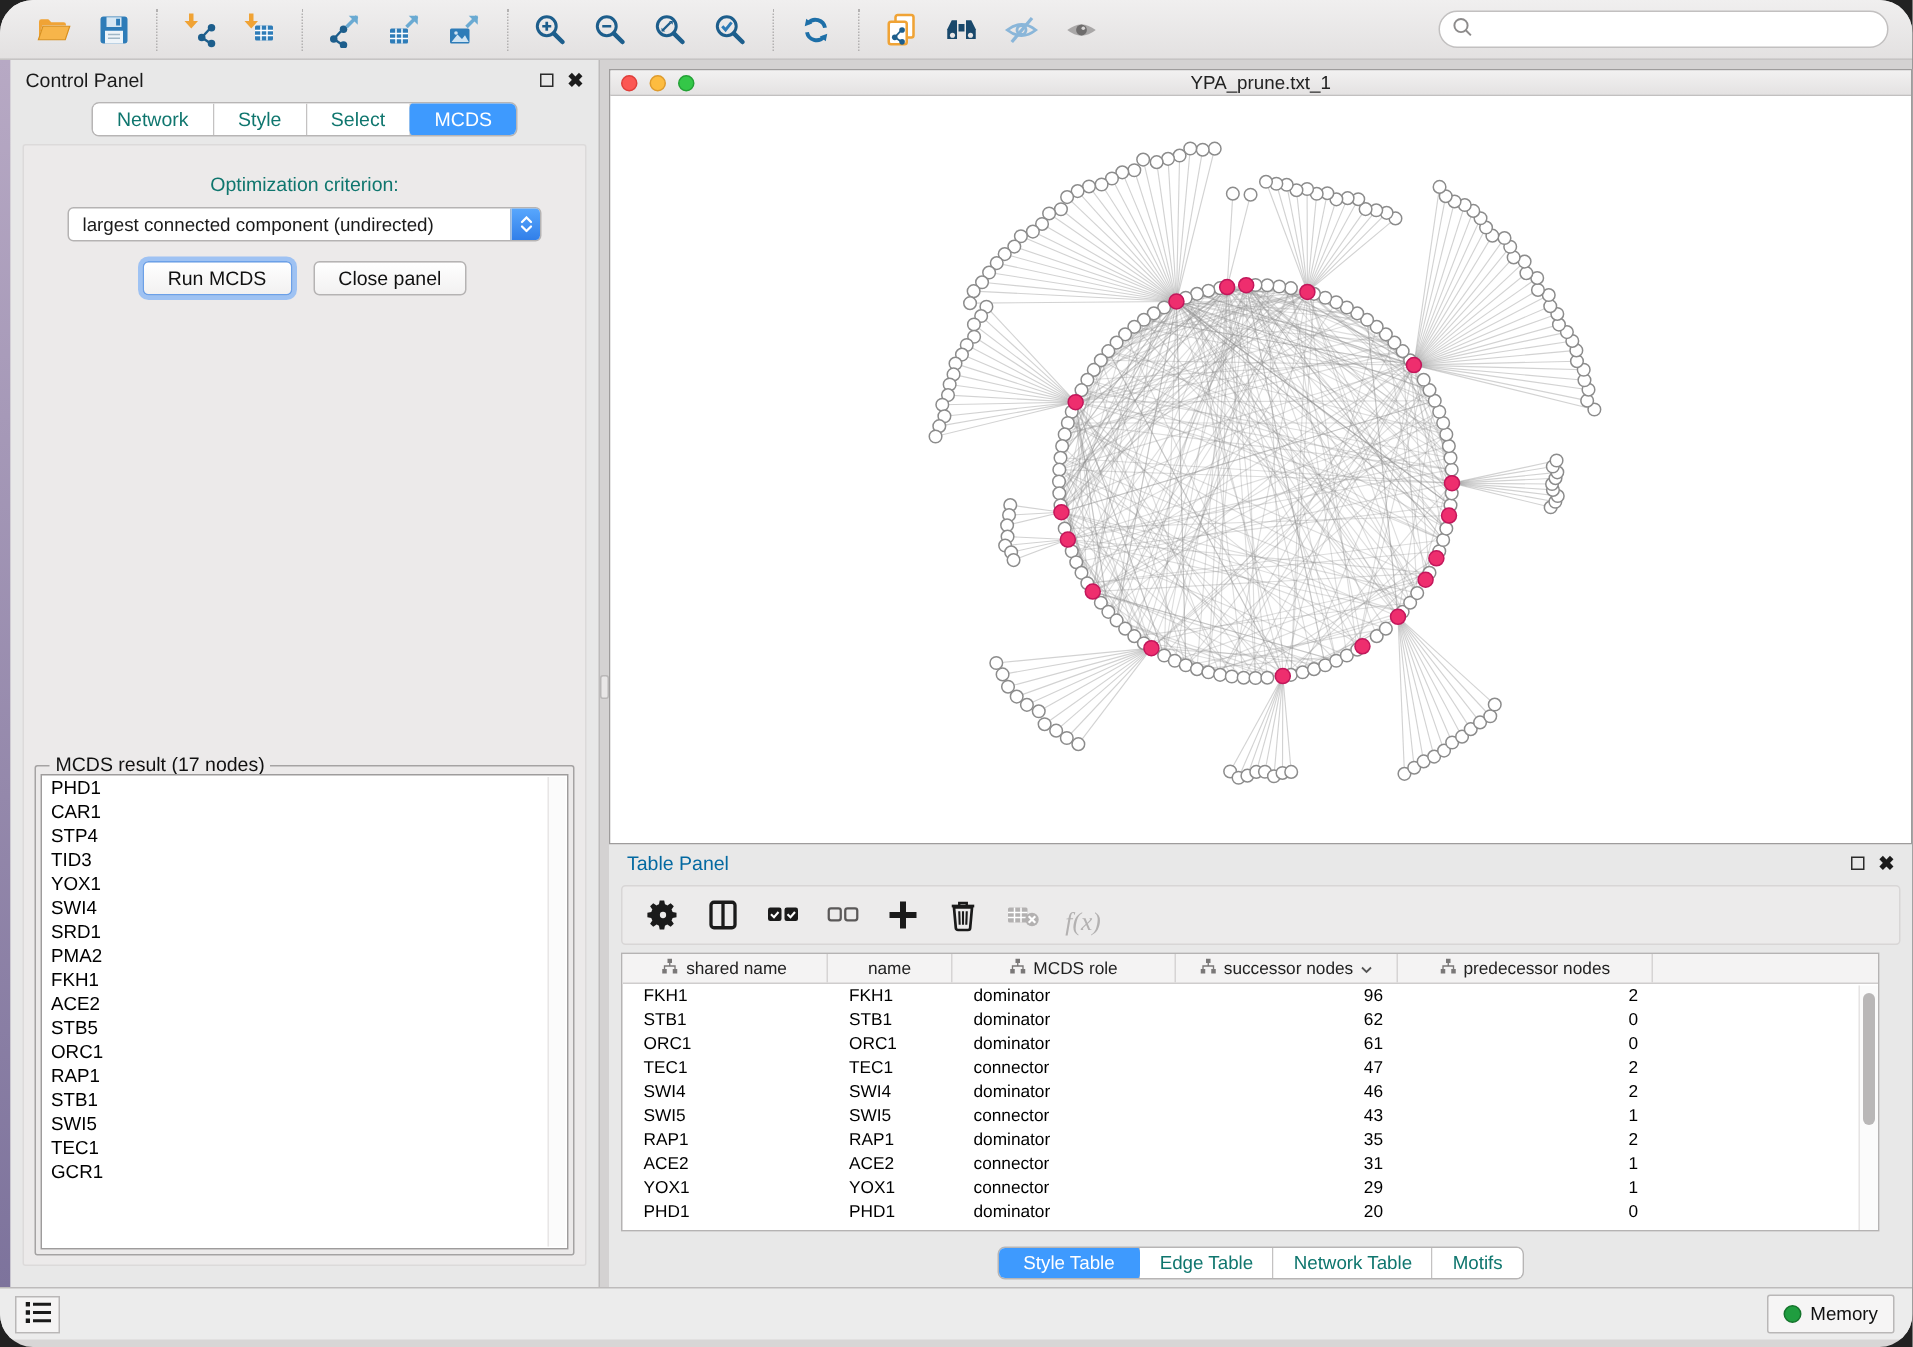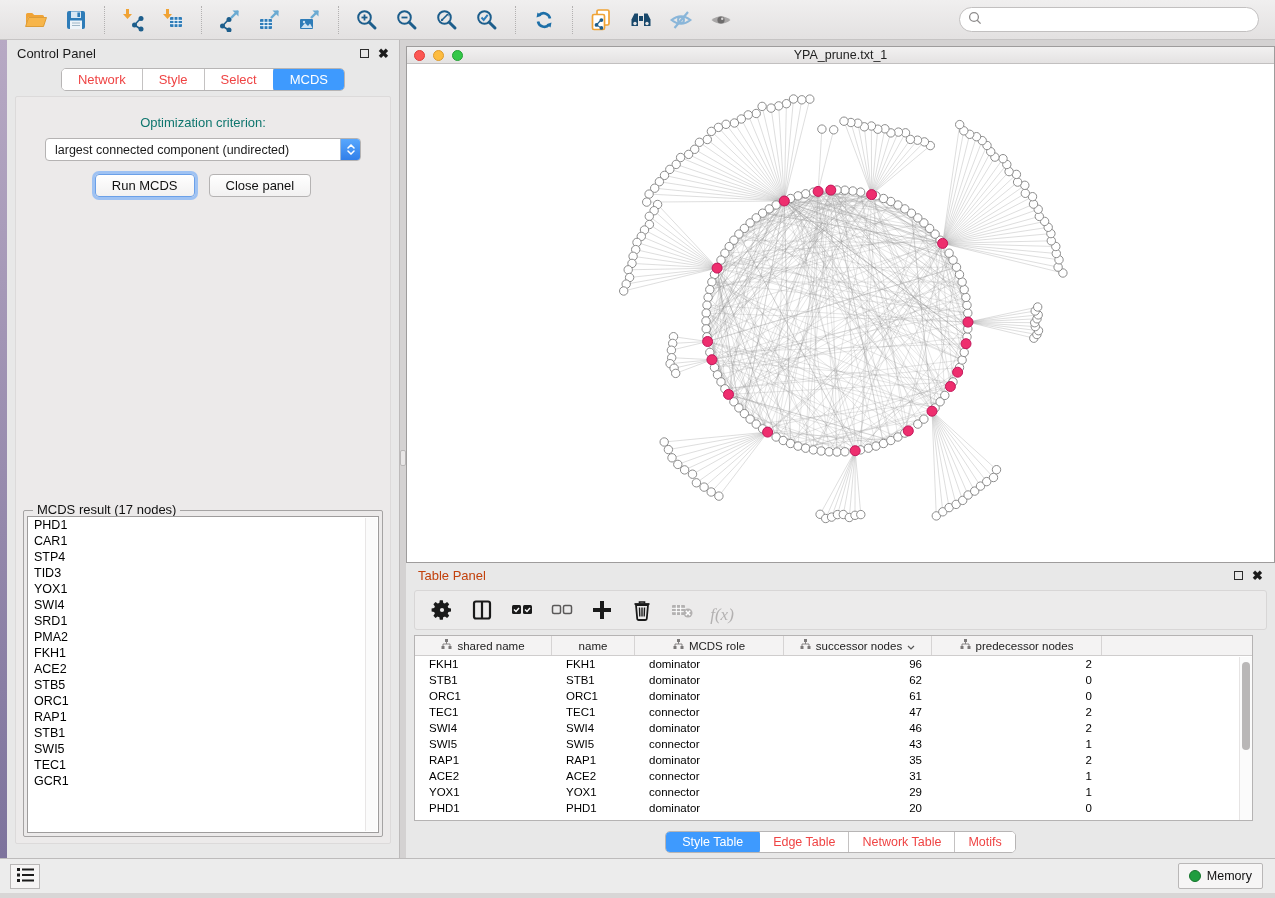--- a/index.html
+++ b/index.html
@@ -1,18 +1,18 @@
 <!DOCTYPE html>
 <html><head>
 <meta charset="utf-8">
 <style>
   * { margin:0; padding:0; box-sizing:border-box; }
   html,body { width:1275px; height:898px; }
   body { font-family:"Liberation Sans", sans-serif; font-size:12px; color:#1a1a1a; background:#222; }
-  .screen { position:relative; width:1275px; height:898px; overflow:hidden; background:#d8d6d6; }
+  .screen { position:relative; width:1275px; height:898px; overflow:hidden; background:#d8d6d6;border-radius:22px; }
 
   
   .app-toolbar { position:absolute; left:0; top:0; width:1275px; height:40px;
     background:linear-gradient(#f0efef,#e3e1e1); border-bottom:1px solid #c6c4c4;
     display:flex; align-items:center; padding:0 10px; }
   .tb-group { display:flex; align-items:center; gap:4px; padding:0 8px; }
   .tb-sep { width:1px; height:28px; border-left:1px dotted #b3b1b1; margin:0 2px; }
   .tb-btn { width:36px; height:32px; display:flex; align-items:center; justify-content:center;
     background:transparent; border:none; cursor:default; }
   .tb-btn svg { display:block; }
@@ -30,21 +30,21 @@
   
   .control-panel { position:absolute; left:7px; top:0; width:393px; height:818px;
     background:#e8e8e8; border-right:1px solid #bdbbbb; }
   .cp-titlebar { height:26px; display:flex; align-items:center; padding:0 10px; }
   .cp-title { font-size:13px; color:#1a1a1a; }
   .panel-win-btns { margin-left:auto; display:flex; align-items:center; gap:9px; }
   .float-box { width:9px; height:9px; border:1.6px solid #2b2b2b; background:transparent; }
   .close-x { font-size:13px; font-weight:bold; color:#1b1b1b; line-height:1; }
   .cp-tabs { display:flex; justify-content:center; margin-top:2px; }
   .tab-group { display:flex; background:#fff; border:1px solid #b7b5b5; border-radius:5px; overflow:hidden; }
-  .cp-tab { padding:3px 16px; font-size:13px; color:#ef4444; background:#fff; border:none; border-right:1px solid #c4c2c2; cursor:default; }
+  .cp-tab { padding:3px 16px; font-size:13px; color:#0f766e; background:#fff; border:none; border-right:1px solid #c4c2c2; cursor:default; }
   .cp-tab:last-child { border-right:none; }
   .cp-tab.active { background:#3e9afe; color:#fff; border-radius:4px; margin:-1px; padding:4px 17px; }
   .cp-body { position:absolute; left:8px; right:8px; top:56px; bottom:14px; background:#eceaea;
     border:1px solid #dcdada; border-radius:2px; }
   .opt-label { text-align:center; margin-top:18px; font-size:13px; color:#0f766e; }
   .opt-select { display:flex; align-items:center; margin:8px auto 0; width:316px; height:23px;
     background:#fff; border:1px solid #b5b3b3; border-radius:4px; overflow:hidden; }
   .opt-select-text { flex:1; padding:0 9px; font-size:12.5px; white-space:nowrap; }
   .opt-stepper { width:20px; height:23px; background:linear-gradient(#5aa9fe,#2f7de8);
     border-left:1px solid #9fb9d8; display:flex; flex-direction:column; align-items:center; justify-content:center; gap:1px; }
@@ -73,21 +73,21 @@
     display:flex; align-items:center; position:relative; }
   .traffic { display:flex; gap:8px; margin-left:7px; }
   .traffic span { width:11px; height:11px; border-radius:50%; display:block; }
   .nw-title { position:absolute; left:0; right:0; text-align:center; font-size:12.5px; color:#222; }
   .nw-canvas { position:absolute; left:0; top:17px; width:867px; height:498px; background:#fff; }
   .nw-canvas svg { display:block; }
 
   
   .table-panel { position:absolute; left:406px; top:523px; width:869px; height:295px; background:#e8e8e8; }
   .tp-titlebar { height:25px; display:flex; align-items:center; padding:0 12px; }
-  .tp-title { font-size:13px; color:#c2410c; }
+  .tp-title { font-size:13px; color:#0369a1; }
   .tp-toolbar { margin:2px 8px 0; height:40px; background:#ecebeb; border:1px solid #d8d6d6; border-radius:3px;
     display:flex; align-items:center; gap:10px; padding:0 12px; }
   .tp-btn { width:30px; height:30px; display:flex; align-items:flex-end; justify-content:center; background:none; border:none; }
   .tp-btn .fx { font-family:"Liberation Serif", serif; font-style:italic; font-size:17px; color:#b3b1b1; }
   .tp-table { position:absolute; left:8px; right:22px; top:72px; height:186px; background:#fff; border:1px solid #b5b3b3; overflow:hidden; }
   .thead { display:flex; height:20px; background:#f4f3f3; border-bottom:1px solid #cfcdcd; }
   .th { display:flex; align-items:center; justify-content:center; gap:5px; border-right:1px solid #d6d4d4;
     font-size:11.5px; color:#222; overflow:hidden; white-space:nowrap; }
   .th:last-child { border-right:none; }
   .trow { display:flex; height:16px; align-items:center; }

